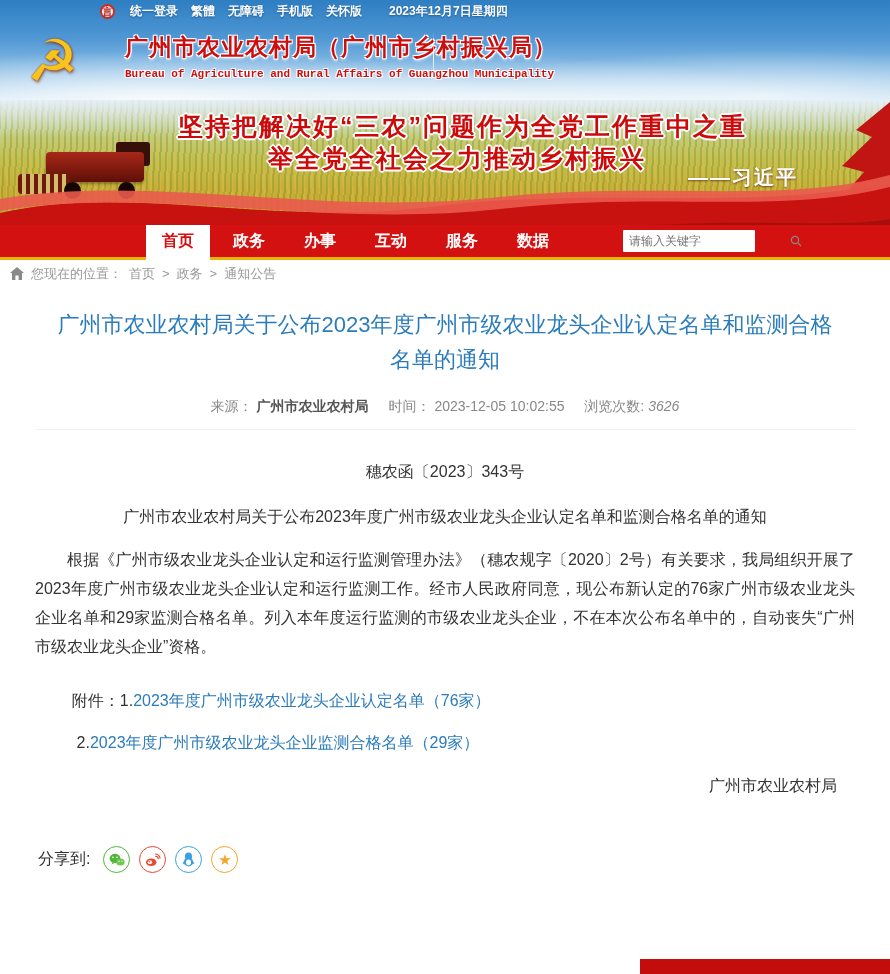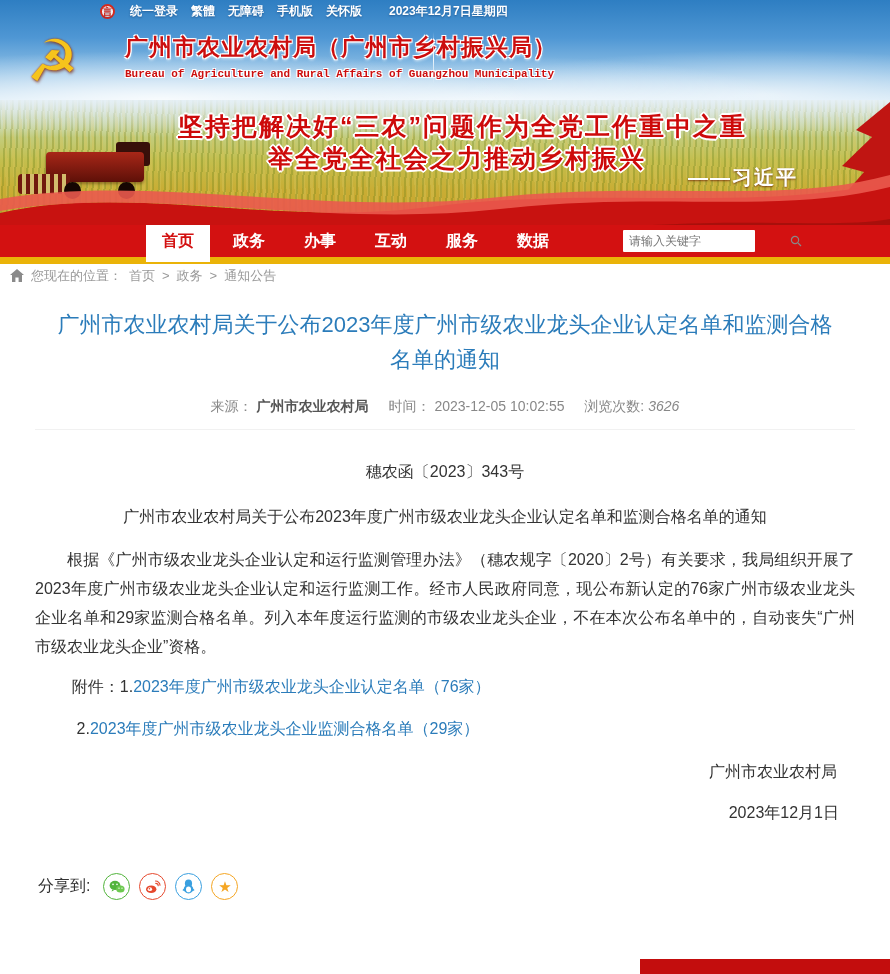--- a/index.html
+++ b/index.html
@@ -94,21 +94,21 @@
     position:absolute; top:5px; right:135px; width:132px; height:22px;
     background:#fff; border-radius:1px; display:flex; align-items:center; z-index:8;margin-left:16px;
   }
   .searchbox input {
     flex:1; border:0; outline:0; background:transparent; font-size:12px; color:#666; padding:0 6px;
     font-family:"Liberation Sans",sans-serif;
   }
   .searchbox .mag { width:20px; display:flex; align-items:center; justify-content:center; cursor:pointer; }
   
   .breadcrumb {
-    height:30px; border-top:7px solid #eab308; display:flex; align-items:center;
+    height:30px; border-top:3px solid #eab308; display:flex; align-items:center;
     gap:7px; padding-left:10px; color:#999; font-size:13px; background:#fff;
   }
   .breadcrumb .crumb { color:#999; cursor:pointer; }
   
   .article { width:820px; margin:0 auto; }
   .art-title {
     margin-top:20px; text-align:center; color:#2b7cba; font-size:22px;
     line-height:35px; font-weight:400; padding:0 14px;
   }
   .art-meta {
@@ -118,21 +118,21 @@
   .art-meta .lab { margin-left:16px; }
   .art-meta .lab:first-child { margin-left:0; }
   .art-meta .src { color:#555; font-weight:bold; margin-left:4px; }
   .art-meta .tim { color:#888; margin-left:4px; }
   .art-meta .views { color:#888; font-style:italic; margin-left:4px; }
   .art-body { font-size:16px; color:#333; line-height:29px; margin-top:27px; }
   .doc-number { text-align:center; }
   .doc-title { text-align:center; margin-top:16px; }
   .salutation { margin-top:12px; }
   .paragraph { margin-top:14px; text-indent:2em; text-align:justify; }
-  .att-line1 { margin-top:11px; text-indent:2.3em; }
+  .att-line1 { margin-top:25px; text-indent:2.3em; }
   .att-line2 { margin-top:13px; text-indent:2.6em; }
   .att-link { color:#2b7cba; text-decoration:none; cursor:pointer; }
   .signature { text-align:right; padding-right:18px; margin-top:14px; }
   .sig-date  { text-align:right; padding-right:16px; margin-top:12px; }
   
   .share { display:flex; align-items:center; gap:9px; padding-left:38px; margin-top:46px; }
   .share-label { font-size:16px; color:#333; margin-right:4px; }
   .sicon {
     width:27px; height:27px; border-radius:50%; background:#fff;
     display:flex; align-items:center; justify-content:center; cursor:pointer;
@@ -232,21 +232,20 @@
     <div class="doc-number">穗农函〔2023〕343号</div>
     <div class="doc-title">广州市农业农村局关于公布2023年度广州市级农业龙头企业认定名单和监测合格名单的通知</div>
     <div class="paragraph">根据《广州市级农业龙头企业认定和运行监测管理办法》（穗农规字〔2020〕2号）有关要求，我局组织开展了2023年度广州市级农业龙头企业认定和运行监测工作。经市人民政府同意，现公布新认定的76家广州市级农业龙头企业名单和29家监测合格名单。列入本年度运行监测的市级农业龙头企业，不在本次公布名单中的，自动丧失“广州市级农业龙头企业”资格。</div>
     <div class="att-line1">
       <span>附件：</span><span>1.</span><a class="att-link">2023年度广州市级农业龙头企业认定名单（76家）</a>
     </div>
     <div class="att-line2">
       <span>2.</span><a class="att-link">2023年度广州市级农业龙头企业监测合格名单（29家）</a>
     </div>
     <div class="signature">广州市农业农村局</div>
-    <div class="sig-date">2023年12月1日</div>
   </div>
 </div>
 
 <div class="share">
   <span class="share-label">分享到:</span>
   <span class="sicon wechat">
     <svg width="16" height="14" viewBox="0 0 16 14">
         <ellipse cx="6" cy="5.4" rx="5.4" ry="4.6" fill="#52b43c"></ellipse>
         <circle cx="4" cy="4.4" r="0.8" fill="#fff"></circle>
         <circle cx="8" cy="4.4" r="0.8" fill="#fff"></circle>

